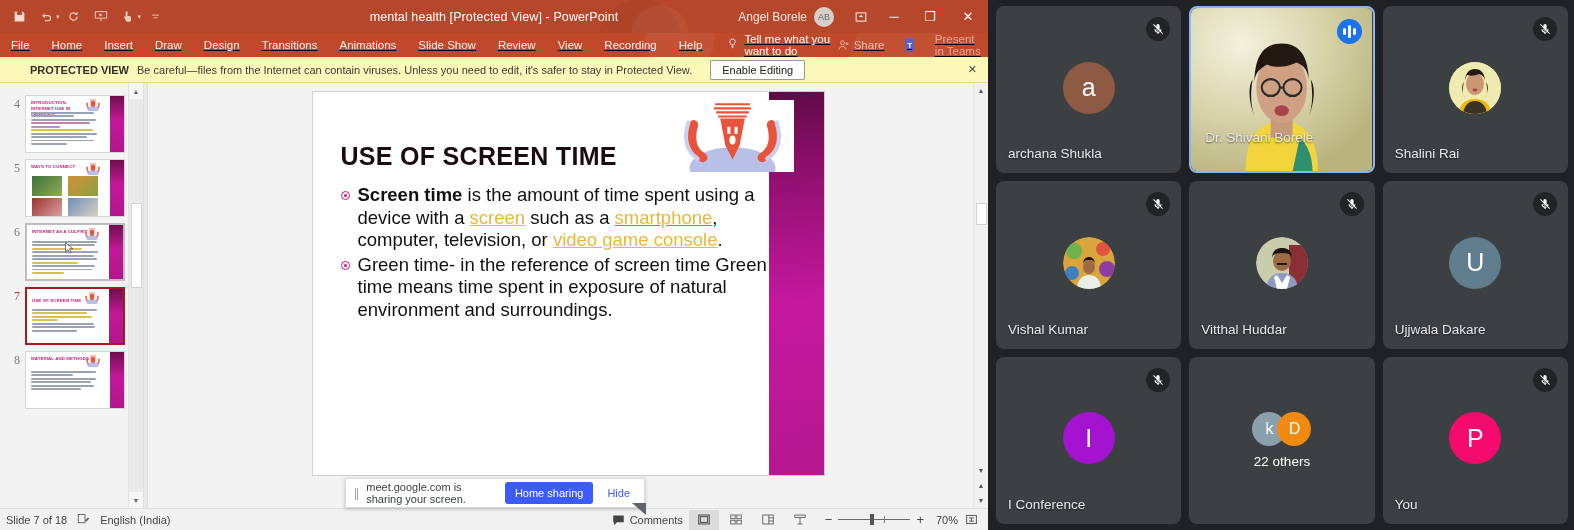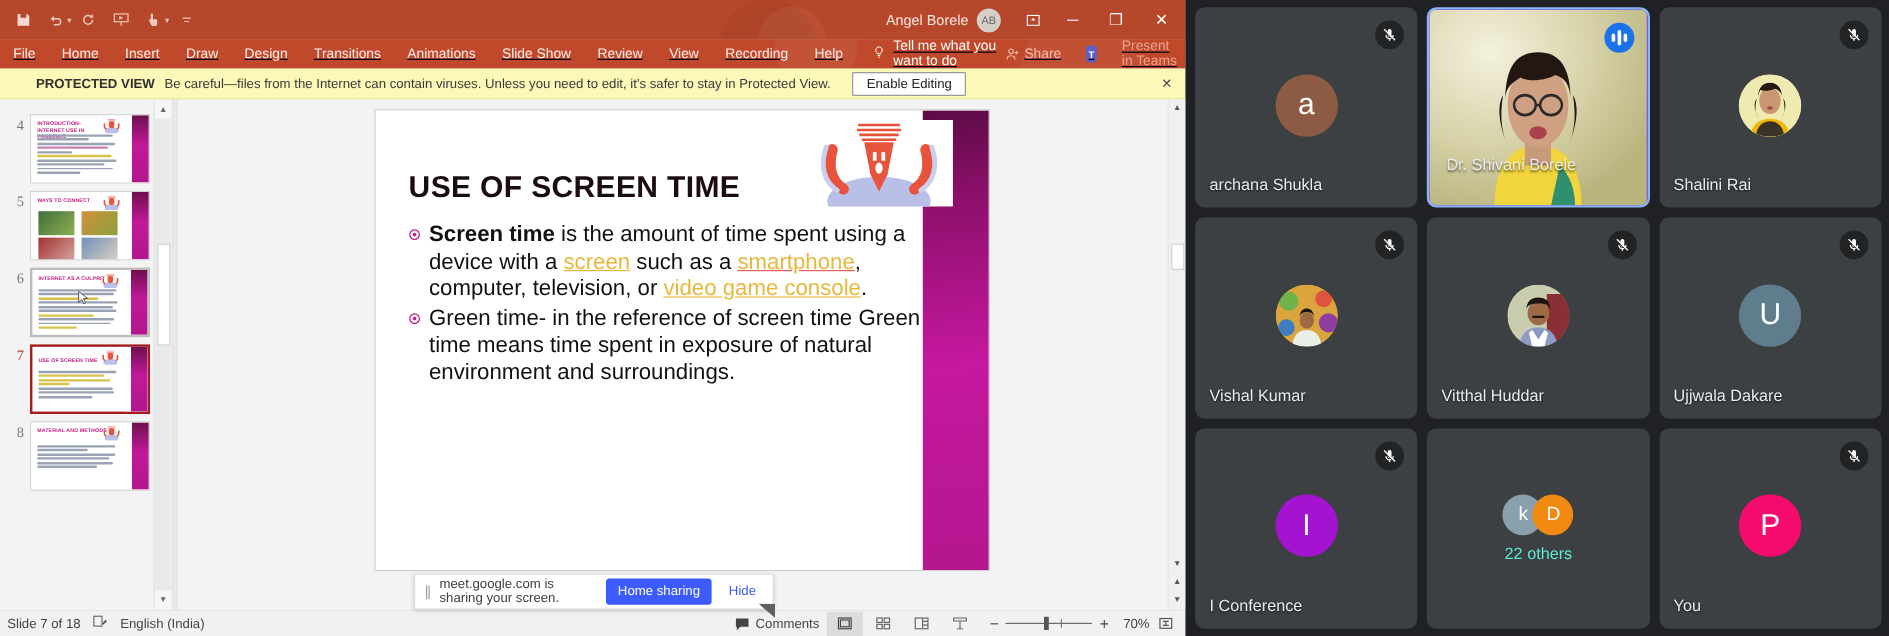--- a/index.html
+++ b/index.html
@@ -151,37 +151,37 @@
   .fit-btn { width:22px; height:20px; display:flex; align-items:center; justify-content:center; color:#555; }
   .comments { display:flex; align-items:center; gap:5px; font-size:11px; color:#444; margin-right:4px; }
 
   
   .meet { position:absolute; left:988px; top:0; width:586px; height:530px; background:#202124;
     padding:6px 6px 6px 8px; }
   .grid { display:grid; grid-template-columns:repeat(3,1fr); grid-template-rows:repeat(3,1fr);
     gap:8px; width:100%; height:100%; }
   .tile { position:relative; background:#3c4043; border-radius:8px; overflow:hidden;
     display:flex; flex-direction:column; justify-content:center; align-items:center; }
-  .tile.speaking { border:2px solid #8ab4f8; background:#6d28d9; }
+  .tile.speaking { border:2px solid #8ab4f8; background:#000000; }
   .tile-name { position:absolute; left:12px; bottom:12px; color:#e8eaed; font-size:13.5px;
     text-shadow:0 1px 2px rgba(0,0,0,.6); }
   .tile.speaking .tile-name { left:14px; bottom:26px; }
   .avatar { width:52px; height:52px; border-radius:50%; display:flex; align-items:center;
     justify-content:center; color:#fff; font-size:25px; margin-bottom:4px; }
   .avatar.photo { overflow:hidden; }
   .mic-off { position:absolute; right:11px; top:11px; width:24px; height:24px; border-radius:50%;
     background:rgba(0,0,0,.45); display:flex; align-items:center; justify-content:center; }
   .speak-ind { position:absolute; right:11px; top:11px; width:25px; height:25px; border-radius:50%;
     background:#1a73e8; display:flex; align-items:center; justify-content:center; gap:2px; }
   .speak-ind span { width:3px; background:#fff; border-radius:2px; display:block; }
   .others { display:flex; align-items:center; justify-content:center; }
   .others .av { width:34px; height:34px; border-radius:50%; display:flex; align-items:center;
     justify-content:center; color:#fff; font-size:16px; }
   .others .av:nth-child(2) { margin-left:-9px; }
-  .others-label { color:#5eead4; font-size:13.5px; margin-top:8px; text-align:center; }
+  .others-label { color:#ffffff; font-size:13.5px; margin-top:8px; text-align:center; }
   .cam-feed { position:absolute; inset:0; }
 </style>
 </head>
 <body>
 
 <div class="screen">
 
   <div class="ppt">
 
     <div class="titlebar">
@@ -216,20 +216,21 @@
               <path fill="#f0c9bf" d="M6 1a1.4 1.4 0 0 1 1.4 1.4V8l1.4-.6c1.6-.6 3.2.4 3.2 2v3.2c0 1.3-1 2.4-2.4 2.4H7.4c-1 0-1.9-.6-2.3-1.5L3 8.9c-.3-.7.2-1.4.9-1.4.4 0 .7.2.9.5V2.4C4.8 1.6 5.3 1 6 1z"></path>
             </svg>
         </div>
         <span class="caret">▾</span>
         <div class="qat-btn">
           <svg width="11" height="11" viewBox="0 0 16 16">
               <path stroke="#f0c9bf" stroke-width="1.3" d="M3 6h10M5 10h6"></path>
             </svg>
         </div>
       </div>
+      <div class="win-title">mental health [Protected View]  -  PowerPoint</div>
       <div class="titlebar-right">
         <span class="acct-name">Angel Borele</span>
         <span class="acct-pic">AB</span>
         <span class="ribbon-display">
           <svg width="12" height="12" viewBox="0 0 16 16">
               <rect x="1.5" y="2.5" width="13" height="11" fill="none" stroke="#fff" stroke-width="1.2"></rect>
               <path fill="#fff" d="M8 5l2.5 3h-5z"></path>
             </svg>
         </span>
         <span class="wbtn">─</span>

